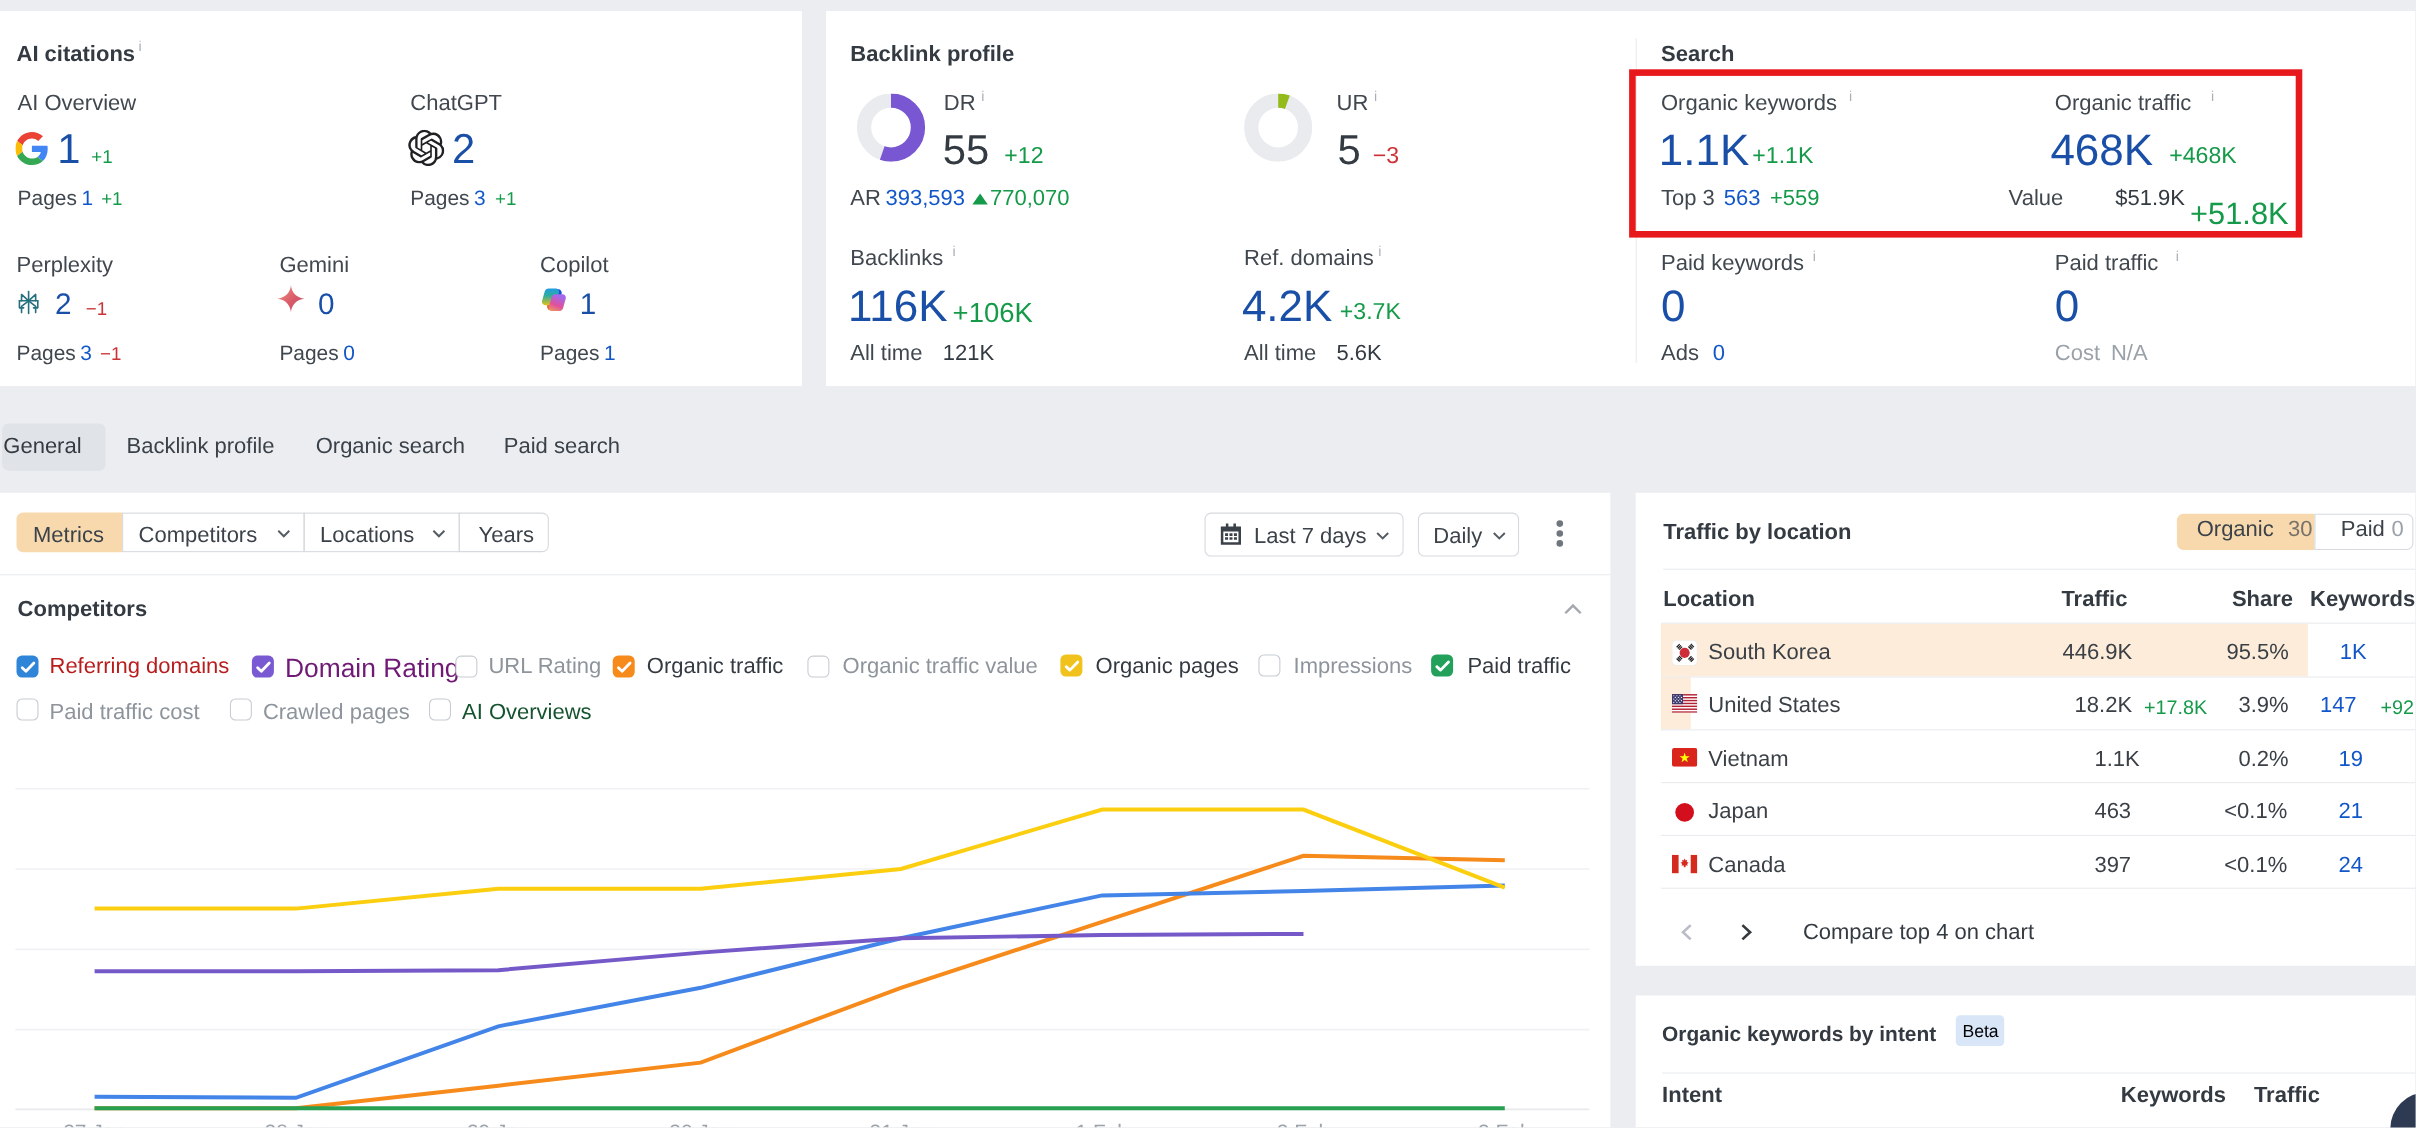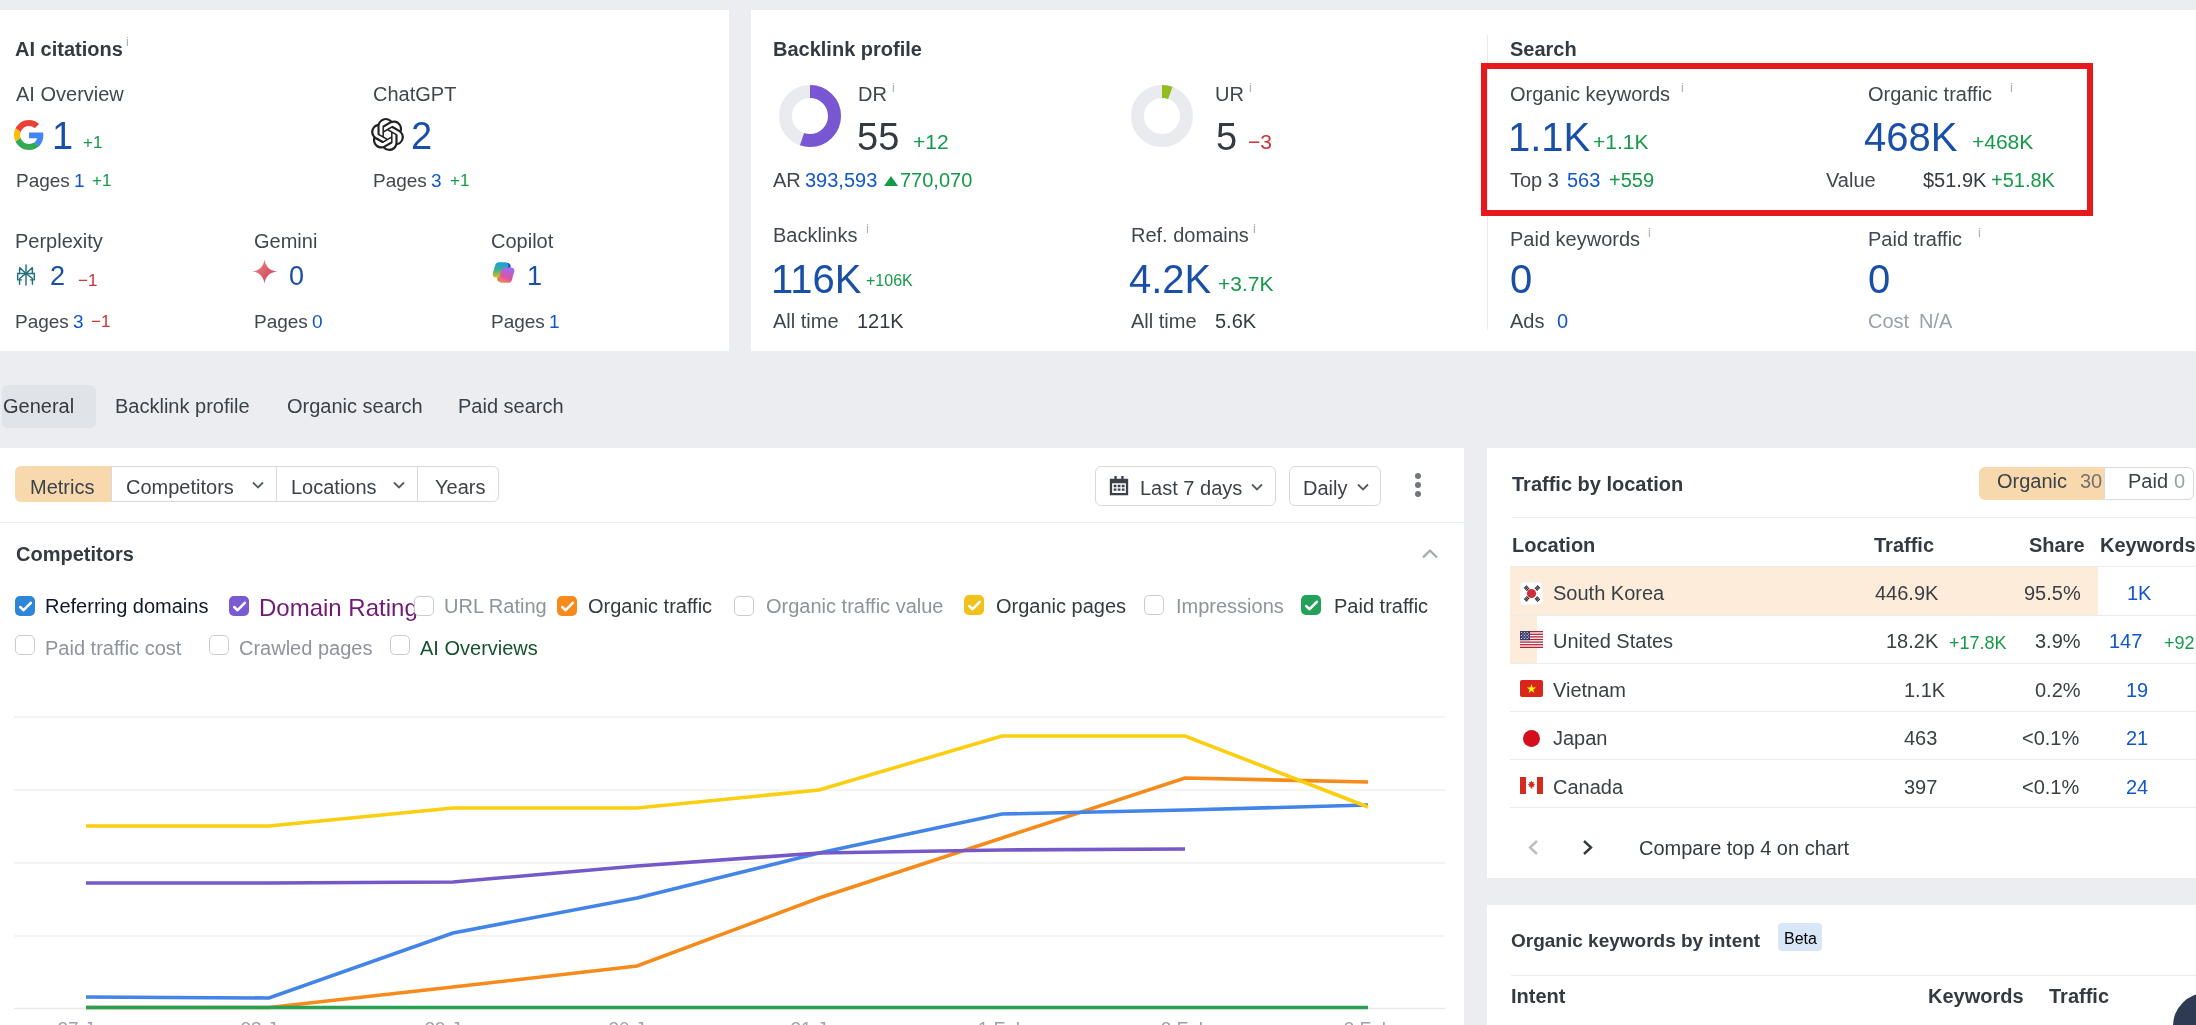--- a/index.html
+++ b/index.html
@@ -141,21 +141,21 @@
 <circle cx="31" cy="31" r="24.5" fill="none" stroke="#92bb1b" stroke-width="13" stroke-dasharray="8.5 153.9" transform="rotate(-90 31 31)"></circle>
 </svg>
 <div class="t lbl" style="left:1215px;top:84px;font-size:20px">UR</div>
 <div class="i-sup" style="left:1249px;top:81px">i</div>
 <div class="t dark" style="left:1216px;top:118px;font-size:38px">5</div>
 <div class="t red" style="left:1248px;top:131px;font-size:21px">−3</div>
 
 <div class="t lbl" style="left:773px;top:225px;font-size:20px">Backlinks</div>
 <div class="i-sup" style="left:866px;top:222px">i</div>
 <div class="t blue" style="left:771px;top:259px;font-size:40px">116K</div>
-<div class="t green" style="left:866px;top:273px;font-size:16px">+106K</div>
+<div class="t green" style="left:866px;top:273px;font-size:25px">+106K</div>
 <div class="t lbl" style="left:773px;top:311px;font-size:20px">All time</div>
 <div class="t dark" style="left:857px;top:311px;font-size:20px">121K</div>
 
 <div class="t lbl" style="left:1131px;top:225px;font-size:20px">Ref. domains</div>
 <div class="i-sup" style="left:1253px;top:222px">i</div>
 <div class="t blue" style="left:1129px;top:259px;font-size:40px">4.2K</div>
 <div class="t green" style="left:1218px;top:273px;font-size:21px">+3.7K</div>
 <div class="t lbl" style="left:1131px;top:311px;font-size:20px">All time</div>
 <div class="t dark" style="left:1215px;top:311px;font-size:20px">5.6K</div>
 
@@ -167,21 +167,21 @@
 <div class="t lbl" style="left:1510px;top:170px;font-size:20px">Top 3</div>
 <div class="t link" style="left:1567px;top:170px;font-size:20px">563</div>
 <div class="t green" style="left:1609px;top:170px;font-size:20px">+559</div>
 
 <div class="t lbl" style="left:1868px;top:84px;font-size:20px">Organic traffic</div>
 <div class="i-sup" style="left:2010px;top:81px">i</div>
 <div class="t blue" style="left:1864px;top:117px;font-size:40px">468K</div>
 <div class="t green" style="left:1972px;top:131px;font-size:21px">+468K</div>
 <div class="t lbl" style="left:1826px;top:170px;font-size:20px">Value</div>
 <div class="t dark" style="left:1923px;top:170px;font-size:20px">$51.9K</div>
-<div class="t green" style="left:1991px;top:170px;font-size:20px">+51.8K</div>
+<div class="t green" style="left:1991px;top:181px;font-size:28px">+51.8K</div>
 
 <div class="t lbl" style="left:1510px;top:229px;font-size:20px">Paid keywords</div>
 <div class="i-sup" style="left:1648px;top:226px">i</div>
 <div class="t blue" style="left:1510px;top:259px;font-size:40px">0</div>
 <div class="t lbl" style="left:1510px;top:311px;font-size:20px">Ads</div>
 <div class="t link" style="left:1557px;top:311px;font-size:20px">0</div>
 
 <div class="t lbl" style="left:1868px;top:229px;font-size:20px">Paid traffic</div>
 <div class="i-sup" style="left:1978px;top:226px">i</div>
 <div class="t blue" style="left:1868px;top:259px;font-size:40px">0</div>
@@ -234,21 +234,21 @@
 <div class="t b dark" style="left:16px;top:544px;font-size:20px">Competitors</div>
 <svg style="position:absolute;left:1421px;top:548px" width="18" height="12" viewBox="0 0 18 12" fill="none" stroke="#a4a9af" stroke-width="2.2">
     <path d="M2 9.5l7-7 7 7"></path>
   </svg>
 
 <div class="cb" style="left:15px;top:596px;background:#2f86d9">
     <svg width="17" height="17" viewBox="0 0 16 16" fill="none" stroke="#fff" stroke-width="2.4" stroke-linecap="round" stroke-linejoin="round">
       <path d="M3 8.5l3.2 3L13 4.5"></path>
     </svg>
   </div>
-<div class="t" style="left:45px;top:596px;font-size:20px;color:#0f172a">Referring domains</div>
+<div class="t" style="left:45px;top:596px;font-size:20px;color:#b91c1c">Referring domains</div>
 <div class="cb" style="left:229px;top:596px;background:#7a5ad2">
     <svg width="17" height="17" viewBox="0 0 16 16" fill="none" stroke="#fff" stroke-width="2.4" stroke-linecap="round" stroke-linejoin="round">
       <path d="M3 8.5l3.2 3L13 4.5"></path>
     </svg>
   </div>
 <div class="t" style="left:259px;top:596px;font-size:24px;color:#701a75">Domain Rating</div>
 <div class="cb off" style="left:414px;top:596px"></div>
 <div class="t" style="left:444px;top:596px;font-size:20px;color:#8d949c">URL Rating</div>
 <div class="cb" style="left:557px;top:596px;background:#f68a1b">
     <svg width="17" height="17" viewBox="0 0 16 16" fill="none" stroke="#fff" stroke-width="2.4" stroke-linecap="round" stroke-linejoin="round">

